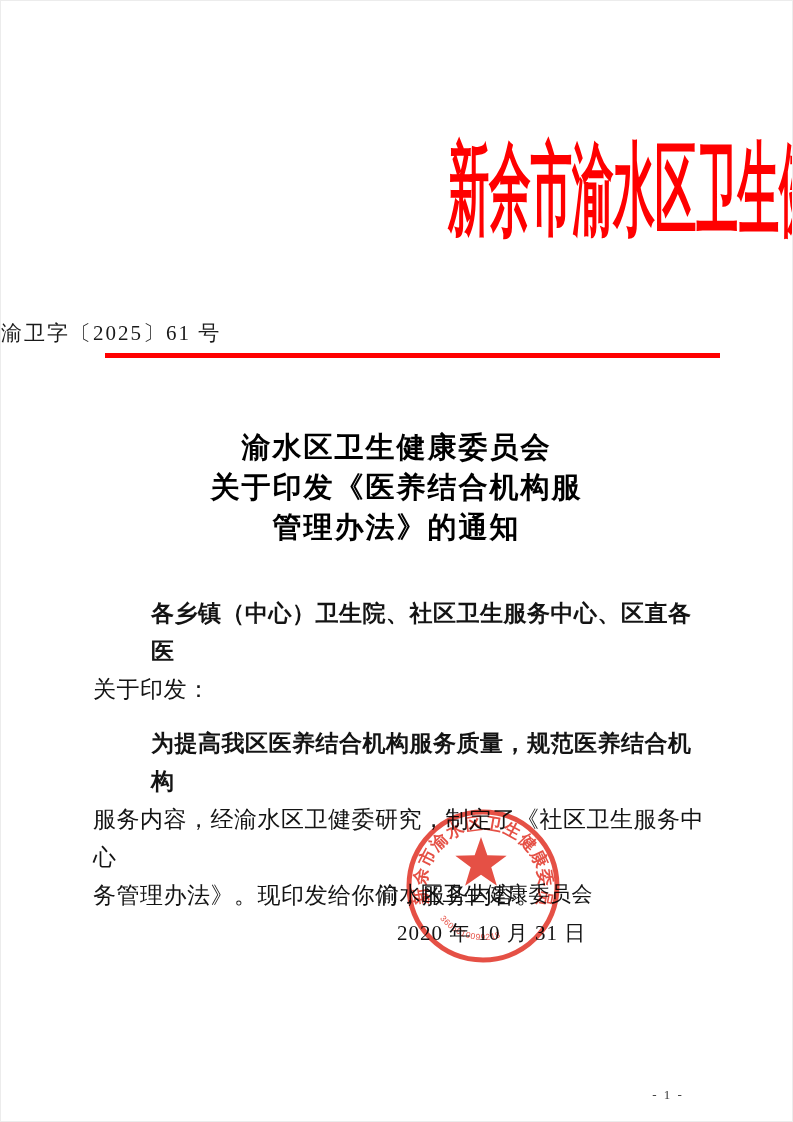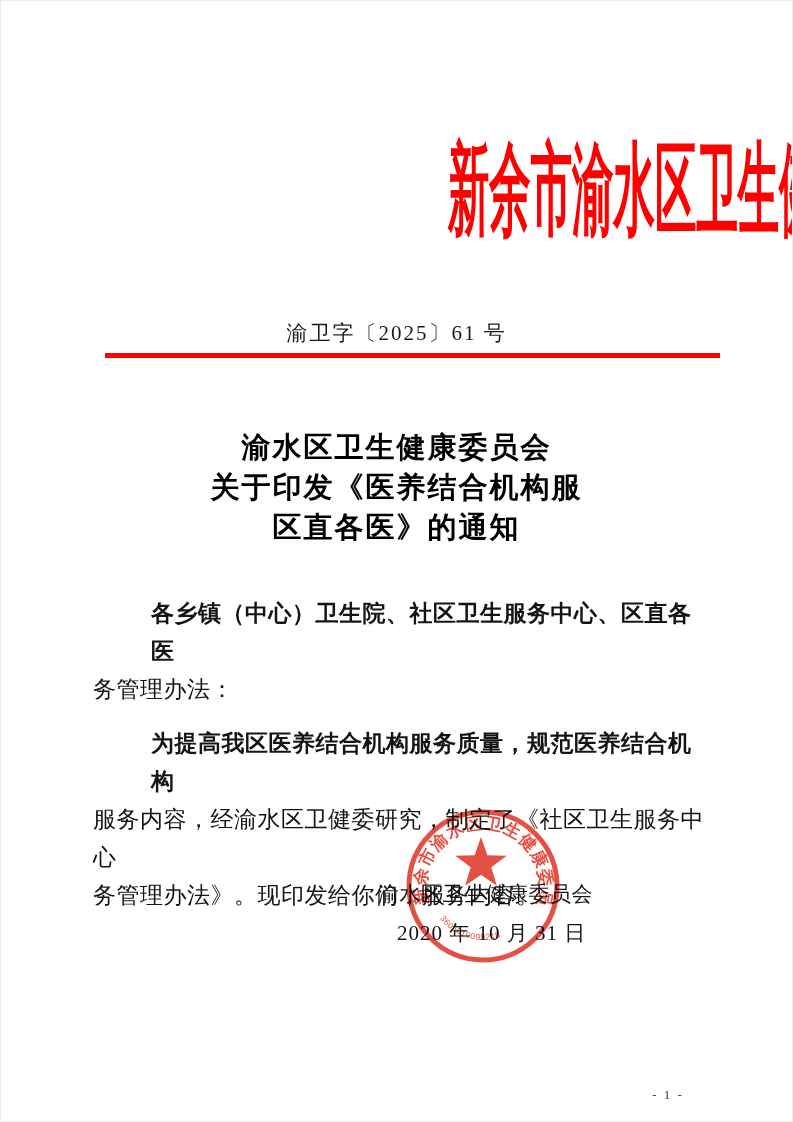--- a/index.html
+++ b/index.html
@@ -41,21 +41,20 @@
     letter-spacing: 0px;
     white-space: nowrap;
   }
 
   
   .doc-number {
     position: absolute;
     top: 318px;
     left: 0;
     right: 0;
-    text-align: center;
     font-size: 21px;
     letter-spacing: 2px;
     color: #1a1a1a;
   }
 
   
   .red-rule {
     position: absolute;
     top: 352px;
     left: 104px;
@@ -148,27 +147,27 @@
     <span class="masthead-text">新余市渝水区卫生健康委员会文件</span>
   </div>
 
   <div class="doc-number">渝卫字〔2025〕61 号</div>
 
   <div class="red-rule"></div>
 
   <div class="doc-title">
     <div class="title-line">渝水区卫生健康委员会</div>
     <div class="title-line">关于印发《医养结合机构服</div>
-    <div class="title-line">区直各医》的通知</div>
+    <div class="title-line">管理办法》的通知</div>
   </div>
 
   <div class="doc-body">
     <div class="para">
       <span class="line indent">各乡镇（中心）卫生院、社区卫生服务中心、区直各医</span>
-      <span class="line">务管理办法：</span>
+      <span class="line">关于印发：</span>
     </div>
     <div class="para">
       <span class="line indent">为提高我区医养结合机构服务质量，规范医养结合机构</span>
       <span class="line">服务内容，经渝水区卫健委研究，制定了《社区卫生服务中心</span>
       <span class="line">务管理办法》。现印发给你们，服务内容。</span>
     </div>
   </div>
 
   <div class="sig-org">渝水区卫生健康委员会</div>
   <div class="sig-date">2020 年 10 月 31 日</div>

